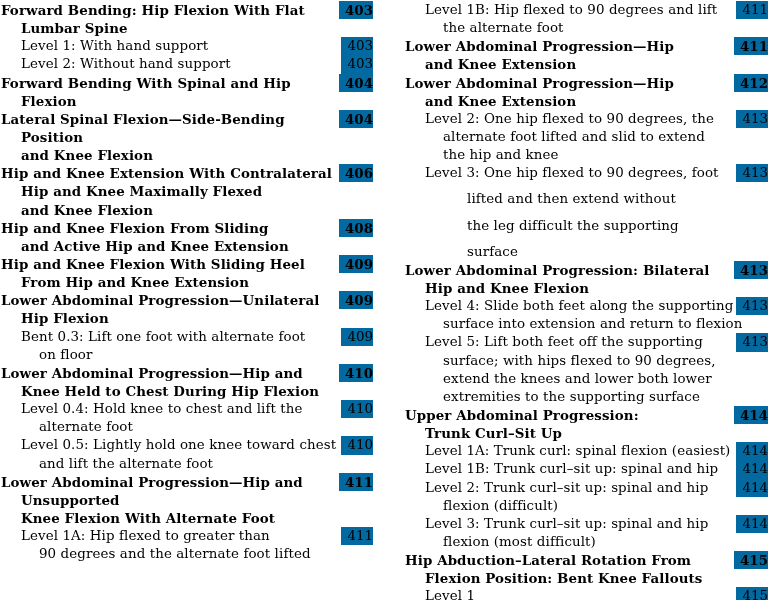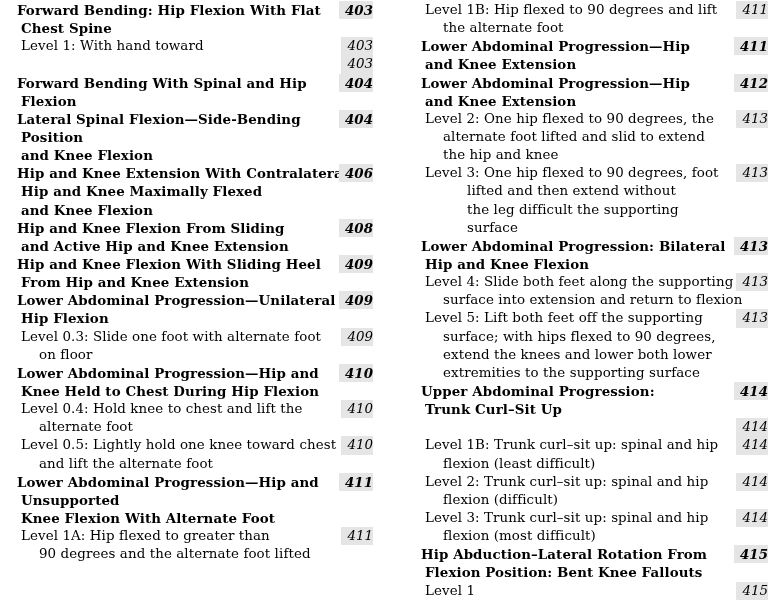--- a/index.html
+++ b/index.html
@@ -26,50 +26,49 @@
   }
   .col-left  { width: 372px; margin-right: 32px; }
   .col-right { width: 363px; }
   .entry { }
   .line {
     position: relative;
     height: 18.15px;
     line-height: 18.15px;
     white-space: nowrap;
   }
-  .indent-0 { padding-left: 16px; }
+  .indent-0 { padding-left: 0; }
   .indent-1 { padding-left: 20px; }
   .indent-2 { padding-left: 38px; }
-  .indent-3 { padding-left: 62px; }
+  .indent-3 { padding-left: 62px; margin-top: 8px; }
   .txt { letter-spacing: 0.1px; }
   .pg {
     position: absolute;
     right: 0;
     top: 0;
-    background: #e5e5e5;
+    background: #0369a1;
     padding-left: 6px;
-    font-style: italic;
   }
   .topic { font-weight: bold; }
   .level { font-weight: normal; }
 </style>
 </head>
 <body>
 
 <div class="toc">
   <div class="col col-left">
       <div class="entry topic">
         <div class="line indent-0"><span class="txt">Forward Bending: Hip Flexion With Flat</span><span class="pg">403</span></div>
-        <div class="line indent-1"><span class="txt">Chest Spine</span></div>
+        <div class="line indent-1"><span class="txt">Lumbar Spine</span></div>
       </div>
       <div class="entry level">
-        <div class="line indent-1"><span class="txt">Level 1: With hand toward</span><span class="pg">403</span></div>
+        <div class="line indent-1"><span class="txt">Level 1: With hand support</span><span class="pg">403</span></div>
       </div>
       <div class="entry level">
-        <div class="line indent-1"><span class="pg">403</span></div>
+        <div class="line indent-1"><span class="txt">Level 2: Without hand support</span><span class="pg">403</span></div>
       </div>
       <div class="entry topic">
         <div class="line indent-0"><span class="txt">Forward Bending With Spinal and Hip</span><span class="pg">404</span></div>
         <div class="line indent-1"><span class="txt">Flexion</span></div>
       </div>
       <div class="entry topic">
         <div class="line indent-0"><span class="txt">Lateral Spinal Flexion—Side-Bending</span><span class="pg">404</span></div>
         <div class="line indent-1"><span class="txt">Position</span></div>
       </div>
       <div class="entry topic">
@@ -88,21 +87,21 @@
       </div>
       <div class="entry topic">
         <div class="line indent-0"><span class="txt">Hip and Knee Flexion With Sliding Heel</span><span class="pg">409</span></div>
         <div class="line indent-1"><span class="txt">From Hip and Knee Extension</span></div>
       </div>
       <div class="entry topic">
         <div class="line indent-0"><span class="txt">Lower Abdominal Progression—Unilateral</span><span class="pg">409</span></div>
         <div class="line indent-1"><span class="txt">Hip Flexion</span></div>
       </div>
       <div class="entry level">
-        <div class="line indent-1"><span class="txt">Level 0.3: Slide one foot with alternate foot</span><span class="pg">409</span></div>
+        <div class="line indent-1"><span class="txt">Bent 0.3: Lift one foot with alternate foot</span><span class="pg">409</span></div>
         <div class="line indent-2"><span class="txt">on floor</span></div>
       </div>
       <div class="entry topic">
         <div class="line indent-0"><span class="txt">Lower Abdominal Progression—Hip and</span><span class="pg">410</span></div>
         <div class="line indent-1"><span class="txt">Knee Held to Chest During Hip Flexion</span></div>
       </div>
       <div class="entry level">
         <div class="line indent-1"><span class="txt">Level 0.4: Hold knee to chest and lift the</span><span class="pg">410</span></div>
         <div class="line indent-2"><span class="txt">alternate foot</span></div>
       </div>
@@ -156,25 +155,24 @@
         <div class="line indent-1"><span class="txt">Level 5: Lift both feet off the supporting</span><span class="pg">413</span></div>
         <div class="line indent-2"><span class="txt">surface; with hips flexed to 90 degrees,</span></div>
         <div class="line indent-2"><span class="txt">extend the knees and lower both lower</span></div>
         <div class="line indent-2"><span class="txt">extremities to the supporting surface</span></div>
       </div>
       <div class="entry topic">
         <div class="line indent-0"><span class="txt">Upper Abdominal Progression:</span><span class="pg">414</span></div>
         <div class="line indent-1"><span class="txt">Trunk Curl–Sit Up</span></div>
       </div>
       <div class="entry level">
-        <div class="line indent-1"><span class="pg">414</span></div>
+        <div class="line indent-1"><span class="txt">Level 1A: Trunk curl: spinal flexion (easiest)</span><span class="pg">414</span></div>
       </div>
       <div class="entry level">
         <div class="line indent-1"><span class="txt">Level 1B: Trunk curl–sit up: spinal and hip</span><span class="pg">414</span></div>
-        <div class="line indent-2"><span class="txt">flexion (least difficult)</span></div>
       </div>
       <div class="entry level">
         <div class="line indent-1"><span class="txt">Level 2: Trunk curl–sit up: spinal and hip</span><span class="pg">414</span></div>
         <div class="line indent-2"><span class="txt">flexion (difficult)</span></div>
       </div>
       <div class="entry level">
         <div class="line indent-1"><span class="txt">Level 3: Trunk curl–sit up: spinal and hip</span><span class="pg">414</span></div>
         <div class="line indent-2"><span class="txt">flexion (most difficult)</span></div>
       </div>
       <div class="entry topic">

